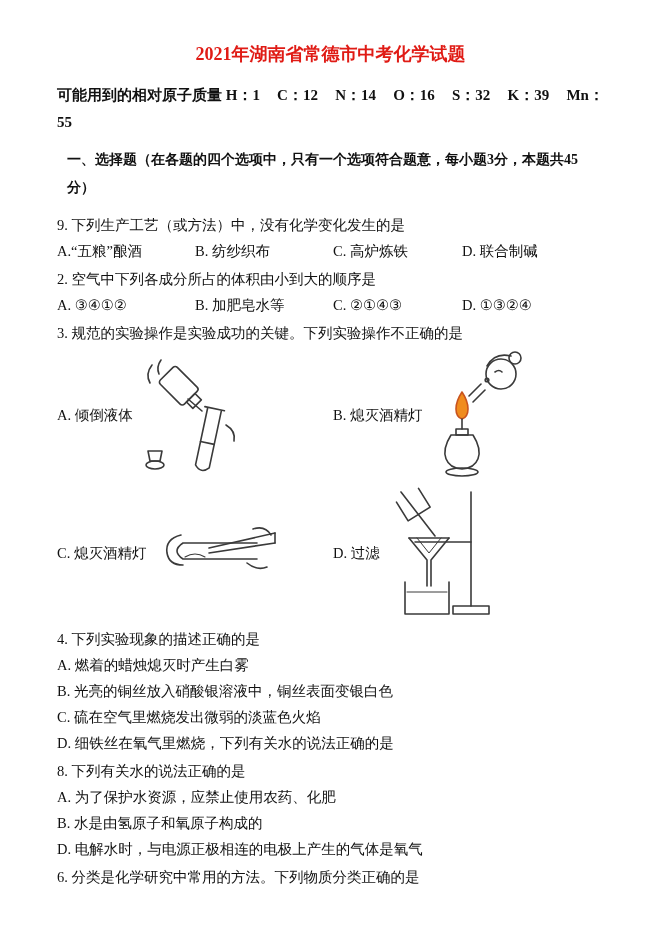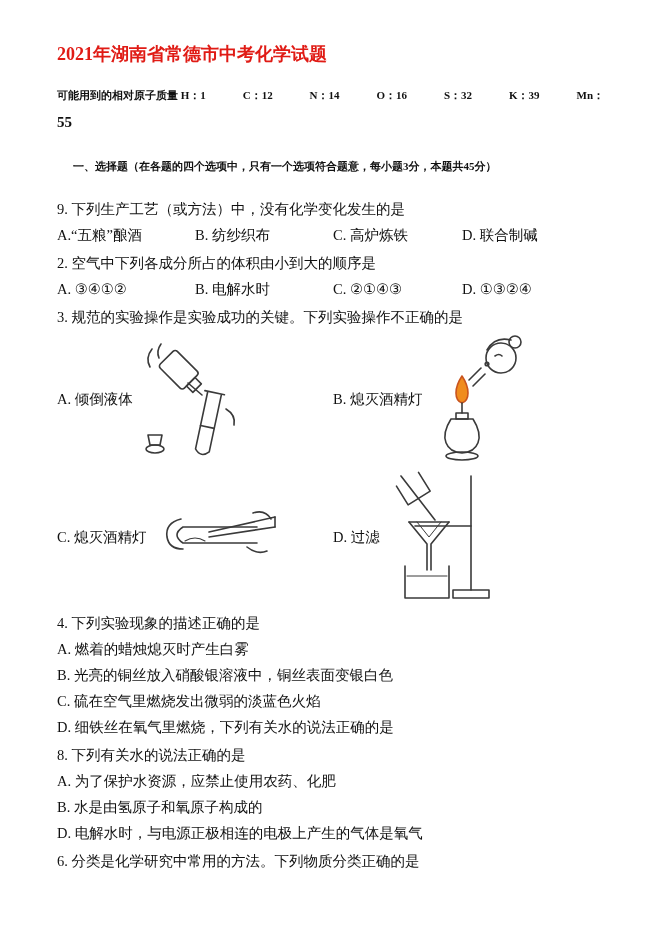--- a/index.html
+++ b/index.html
@@ -10,28 +10,28 @@
   }
   html,body{margin:0;padding:0;}
   body{
     width:661px;height:935px;background:#ffffff;overflow:hidden;
     font-family:"Liberation Serif","DejaVu Serif",serif;
     color:#111;font-size:14.5px;
   }
   .paper{padding:42px 57px 0 57px;}
   .title{
     color:var(--title-red);font-weight:700;font-size:18px;
-    text-align:left;margin:0 0 16px 0;
+    text-align:center;margin:0 0 16px 0;
   }
   .masses-line{
     display:flex;justify-content:space-between;align-items:baseline;
-    font-weight:700;font-size:11px;margin:0;line-height:26px;
+    font-weight:700;font-size:15px;margin:0;line-height:26px;
   }
   .masses-wrap{font-weight:700;font-size:15px;margin:0 0 4px 0;line-height:28px;}
-  .section-title{font-weight:700;font-size:11px;margin:16px;line-height:28px;}
+  .section-title{font-weight:700;font-size:14px;margin:10px;line-height:28px;}
   p.line{margin:0;line-height:26px;}
   .options-row{
     display:grid;grid-template-columns:138px 138px 129px 1fr;
     line-height:26px;
   }
   .fig-grid{
     display:grid;grid-template-columns:276px 1fr;
     row-gap:4px;margin:2px 0 6px 0;
   }
   .fig-opt{display:flex;align-items:center;gap:5px;}
@@ -67,21 +67,21 @@
       <span>B. 纺纱织布</span>
       <span>C. 高炉炼铁</span>
       <span>D. 联合制碱</span>
     </div>
   </div>
 
   <div class="q">
     <p class="line">2. 空气中下列各成分所占的体积由小到大的顺序是</p>
     <div class="options-row">
       <span>A. ③④①②</span>
-      <span>B. 电解水时</span>
+      <span>B. 加肥皂水等</span>
       <span>C. ②①④③</span>
       <span>D. ①③②④</span>
     </div>
   </div>
 
   <div class="q">
     <p class="line">3. 规范的实验操作是实验成功的关键。下列实验操作不正确的是</p>
     <div class="fig-grid">
 
       <div class="fig-opt">

